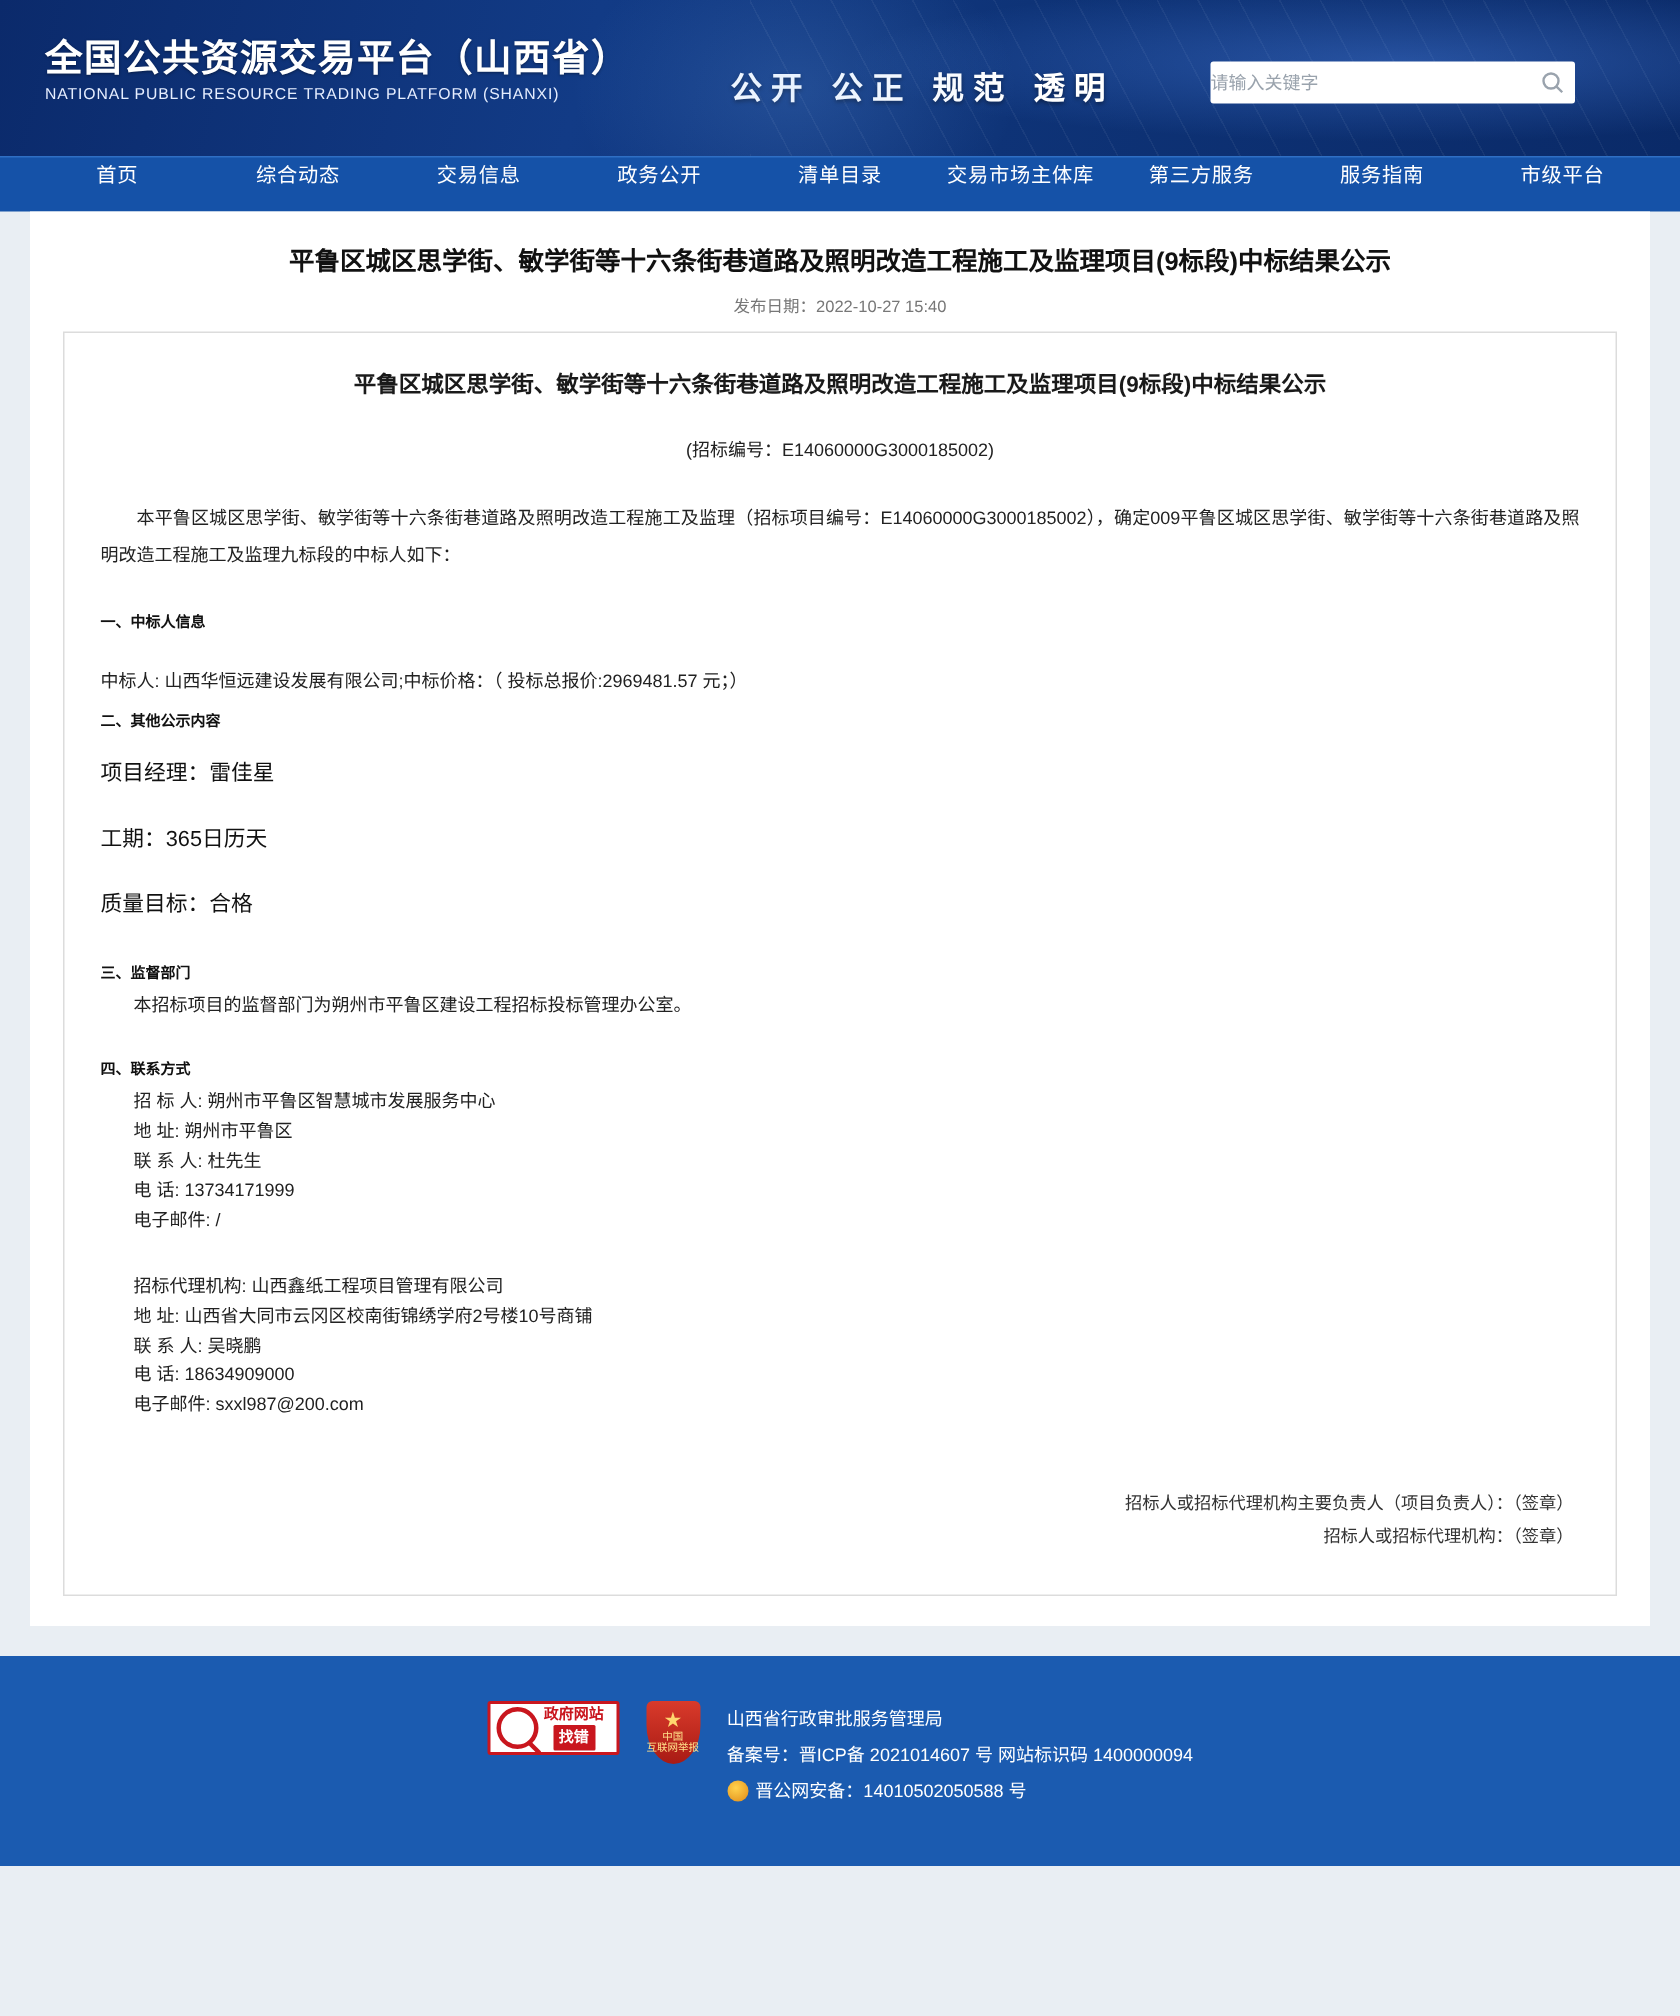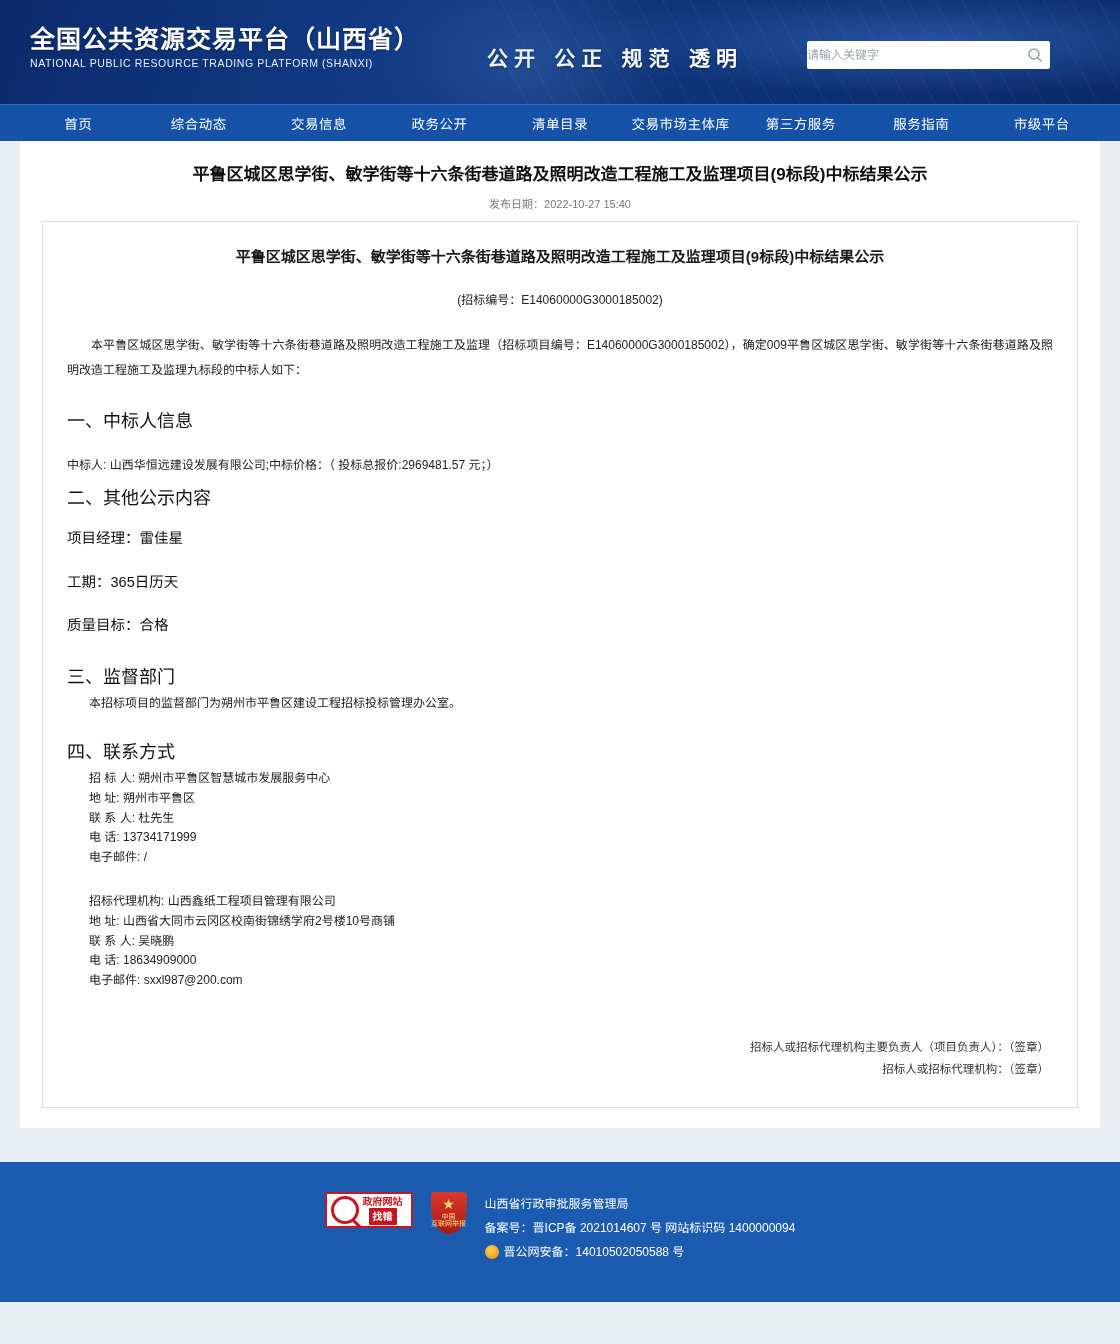--- a/index.html
+++ b/index.html
@@ -98,21 +98,21 @@
     align-items: center;
     justify-content: center;
     cursor: pointer;
   }
   
   .main-nav {
     height: 36px;
     background: #1552a8;
     border-top: 1px solid #2f6fc4;
     display: flex;
-    align-items: center;
+    align-items: flex-start;
     padding: 0 18px;
   }
   .nav-item {
     flex: 1;
     display: flex;
     align-items: center;
     justify-content: center;
     color: #ffffff;
     font-size: 13.5px;
     cursor: pointer;
@@ -163,22 +163,22 @@
   }
   .para {
     font-size: 12px;
     line-height: 2.1;
     color: #222;
     margin-top: 26px;
     text-indent: 2em;
     text-align: justify;
   }
   .sec-head {
-    font-size: 18px;
-    font-weight: normal;
+    font-size: 10px;
+    font-weight: bold;
     color: #111;
     margin-top: 22px;
     margin-bottom: 4px;
   }
   .sec-head.tight { margin-top: 6px; }
   .line {
     font-size: 12px;
     line-height: 1.95;
     color: #222;
   }
@@ -196,21 +196,21 @@
     margin-top: 46px;
     text-align: right;
     font-size: 11.5px;
     color: #333;
     line-height: 1.9;
     padding-right: 4px;
   }
   
   .site-footer {
     background: #1b5bb0;
-    margin-top: 34px;
+    margin-top: 20px;
     padding: 30px 0 38px 0;
     color: #ffffff;
   }
   .footer-inner {
     display: flex;
     align-items: flex-start;
     justify-content: center;
     gap: 18px;
   }
   .gov-badge {

